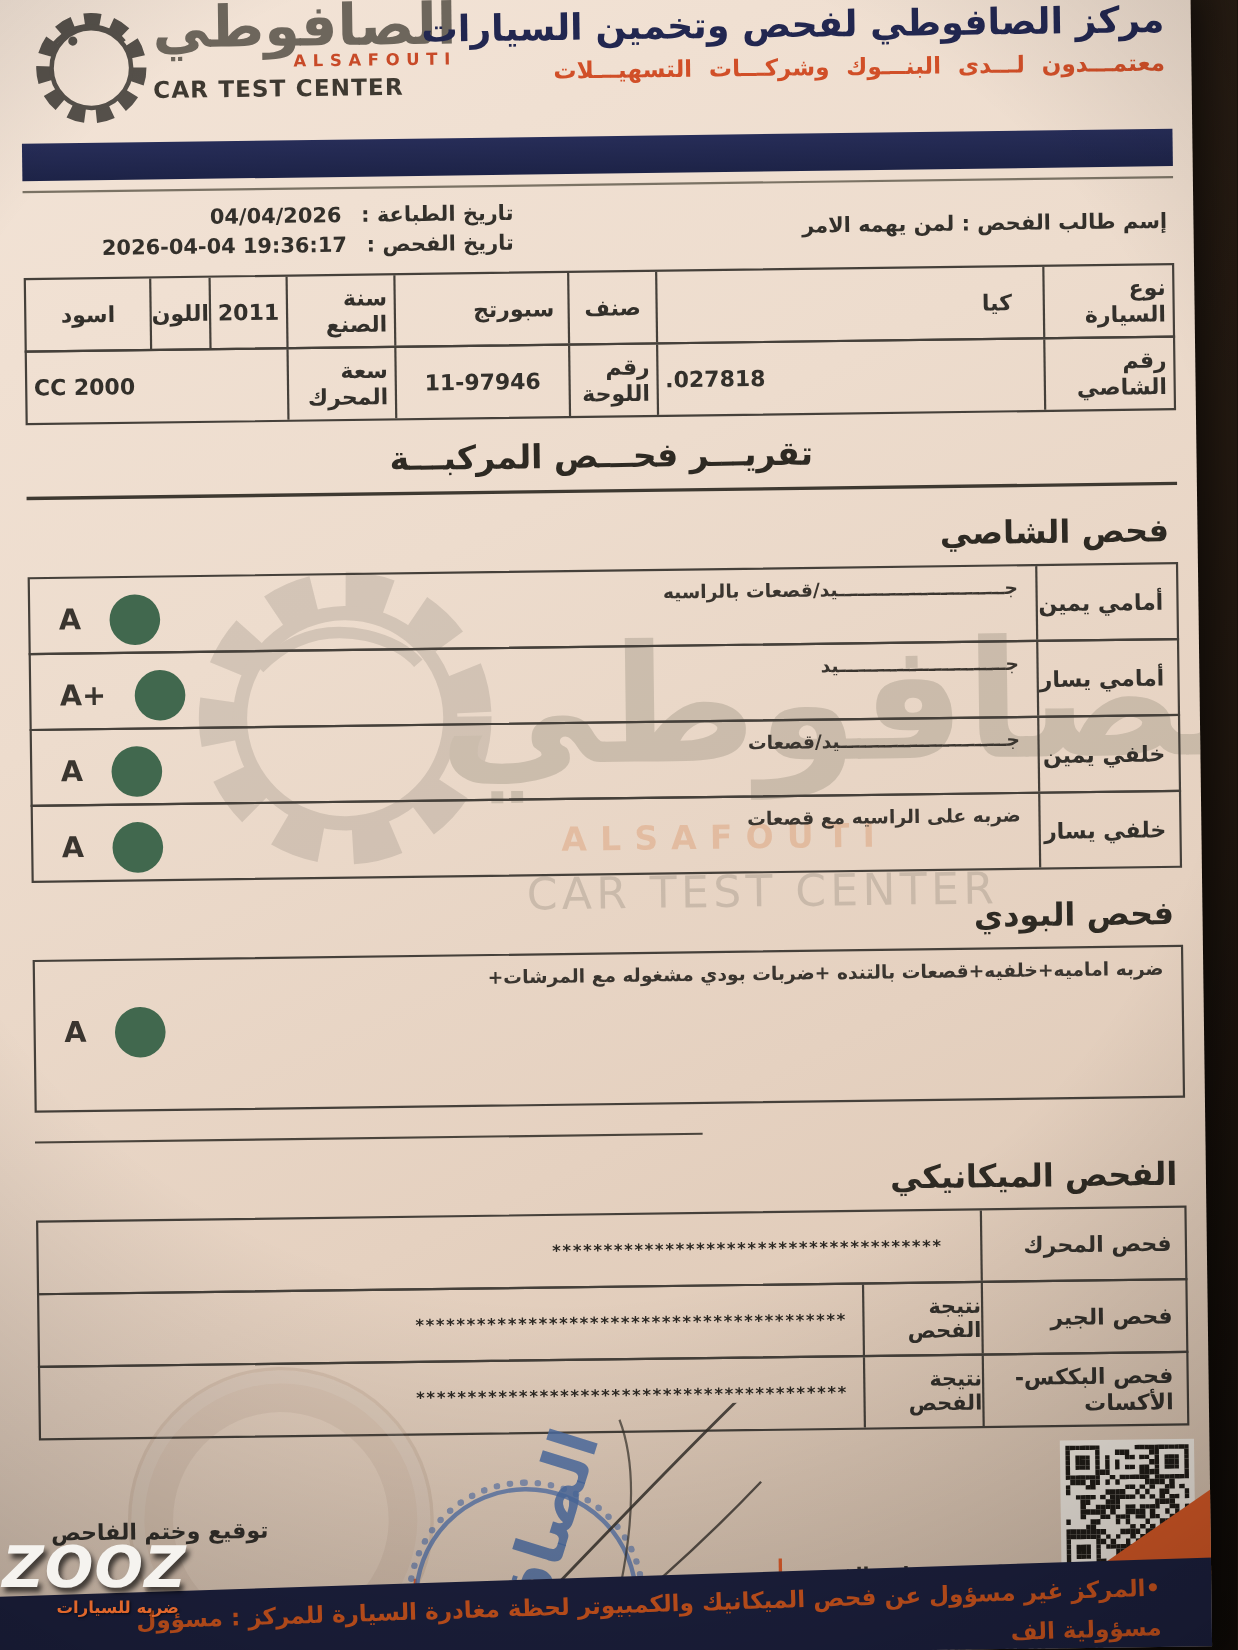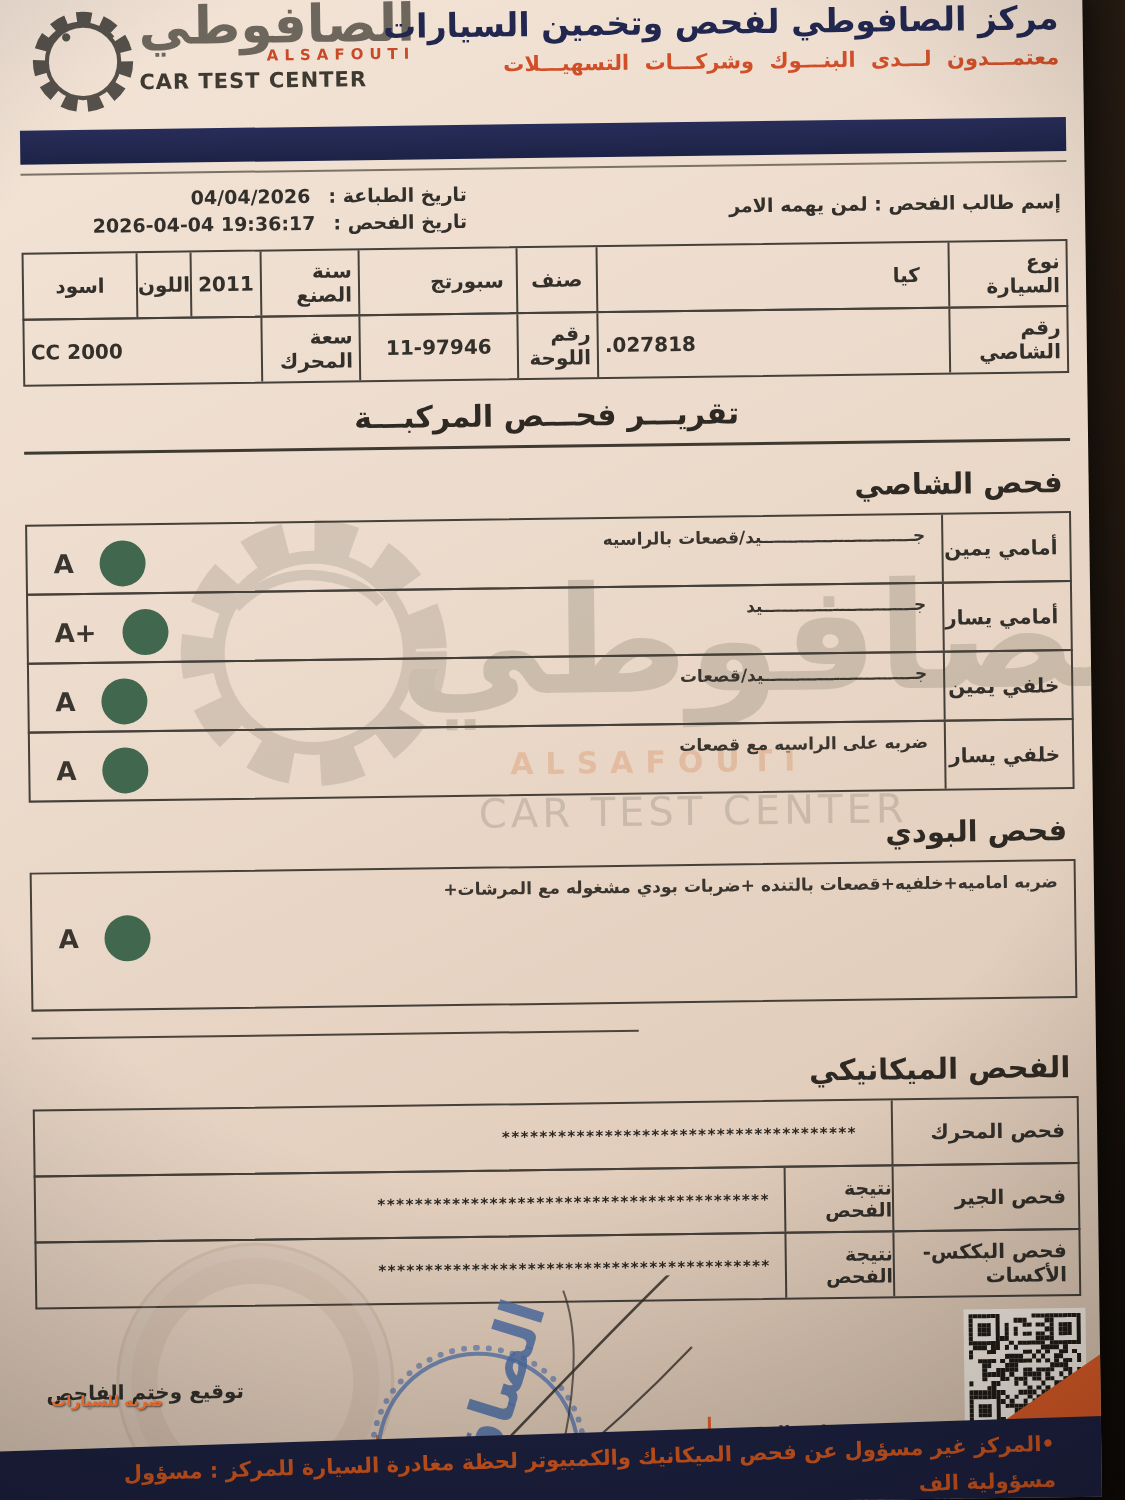--- a/index.html
+++ b/index.html
@@ -937,17 +937,18 @@
     </div>
 
     <div class="orange-wedge"></div>
     <div class="footband" dir="rtl">
       <div>•المركز غير مسؤول عن فحص الميكانيك والكمبيوتر لحظة مغادرة السيارة للمركز : مسؤول</div>
       <div>مسؤولية الف</div>
     </div>
   </div>
 
   <div class="zooz">
+    <div class="zooz-brand">ZOOZ</div>
     <div class="zooz-cap" dir="rtl">ضربه للسيارات</div>
   </div>
 
   <div class="vignette"></div>
 </div>
 
 </body></html>

